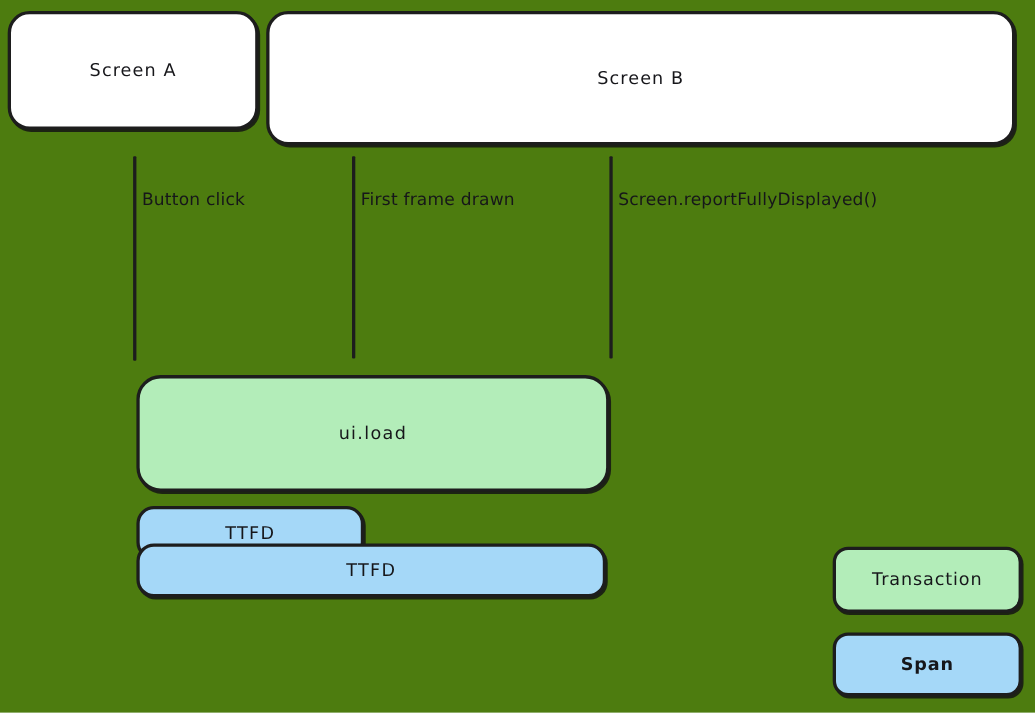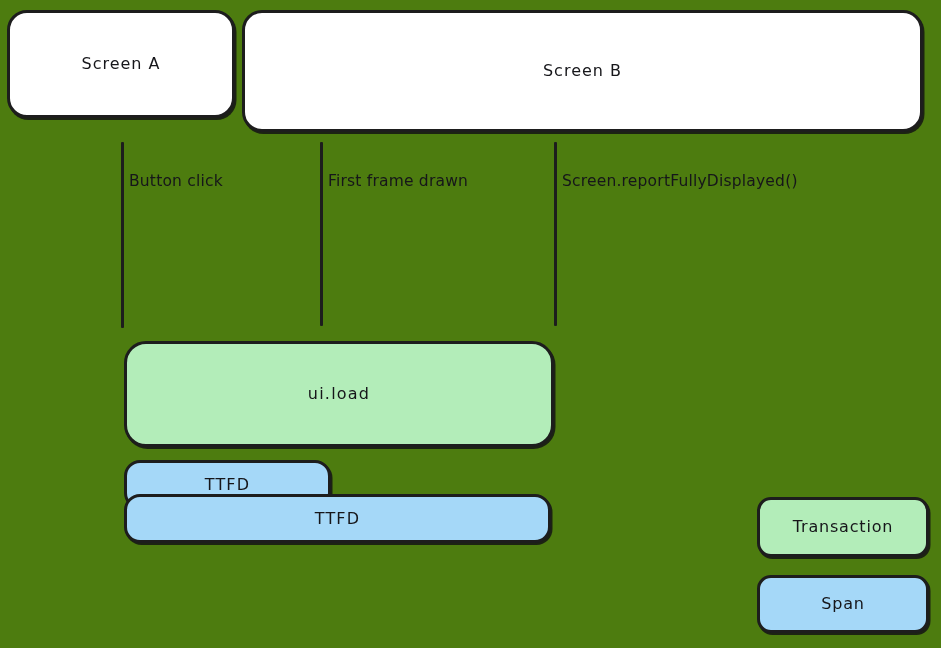--- a/index.html
+++ b/index.html
@@ -93,21 +93,21 @@
 
   
   .legend {
     position: absolute;
   }
   .legend-item {
     border-radius: 14px;
     border-width: 3px;
   }
   .legend-item.transaction { background: #b3edb9; }
-  .legend-item.span        { background: #a5d8f8; }
+  .legend-item.span        { background: #a5d8f8; font-weight: bold; }
   .legend-item .box-label {
     font-size: 16px;
     letter-spacing: 0.8px;
   }
 </style>
 </head>
 <body>
 
 <div id="canvas">
 

